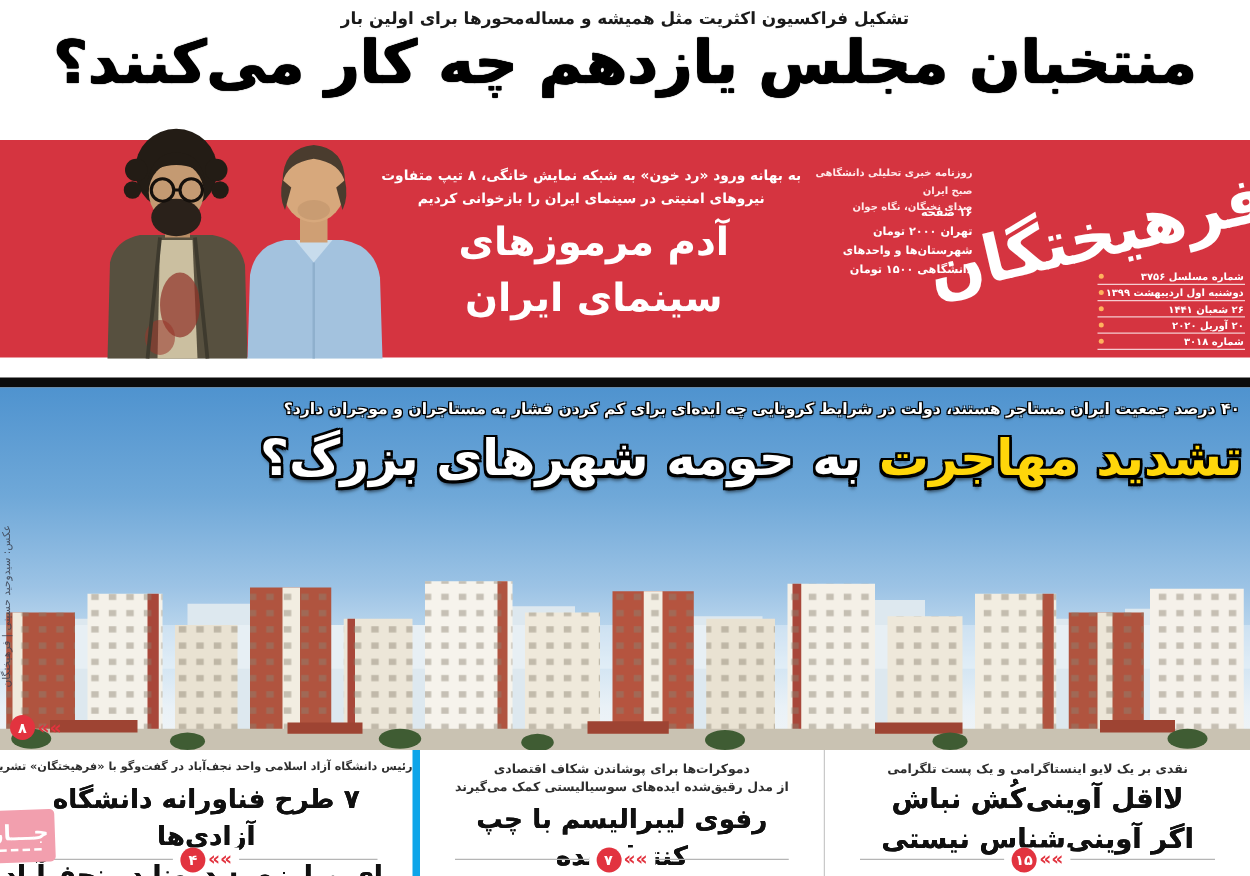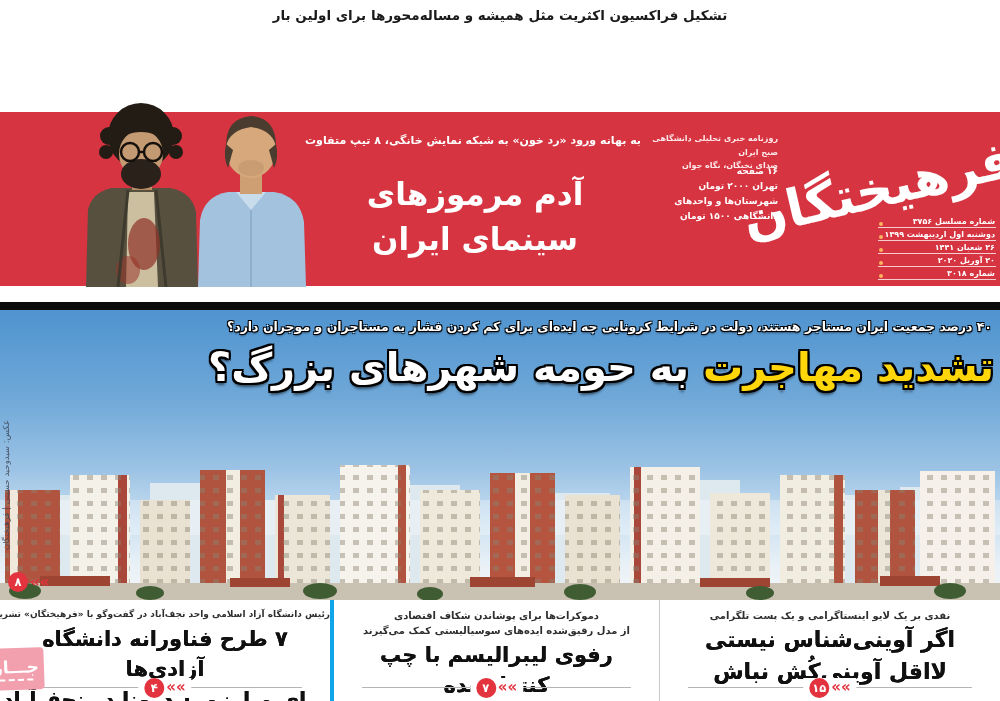--- a/index.html
+++ b/index.html
@@ -50,21 +50,21 @@
   .masthead-logo {
     position:absolute; right:-4px; top:2px; width:252px; height:150px;
     display:flex; align-items:center; justify-content:center;
     transform:rotate(-13deg);
   }
   .masthead-logo span {
     font-size:52px; font-weight:bold; color:#fff; direction:rtl; letter-spacing:-2px;
   }
   .issue-block { position:absolute; right:4px; bottom:6px; width:118px; }
   .iline {
-    display:flex; align-items:flex-end; gap:1px;
+    display:flex; align-items:center; gap:1px;
     border-bottom:1px solid rgba(255,255,255,.75); padding:1.5px 1px;
   }
   .idot { width:4px; height:4px; border-radius:50%; background:#ffb25e; flex:0 0 auto; }
   .iline span.t { flex:1; text-align:right; direction:rtl; font-size:8px; color:#fff; font-weight:bold; }
   
   .dateline {
     position:absolute; top:286px; left:0; width:1000px; height:16px; background:#fff;
     display:flex; justify-content:flex-end; align-items:center; gap:14px; padding-right:8px;
     font-family:"Liberation Sans", sans-serif; font-size:10.5px; font-weight:bold; color:#1c1c1c;
   }
@@ -101,21 +101,21 @@
     width:20px; height:20px; border-radius:50%; background:#e2333f;
     color:#fff; font-size:11.5px; font-weight:bold;
     display:flex; align-items:center; justify-content:center;
   }
   .pmarker .chev { color:#e2333f; font-weight:bold; font-size:15px; line-height:1; }
   .photo .pmarker { position:absolute; left:8px; bottom:8px; }
   
   .bottom { position:absolute; top:600px; left:0; width:1000px; height:101px; background:#fff; }
   .bcol { position:absolute; top:0; height:101px; }
   .bcol.right  { right:0;   width:340px; }
-  .bcol.middle { right:340px; width:330px; border-left:4px solid #0ea5e9; border-right:1px solid #c9c9c9; }
+  .bcol.middle { right:340px; width:330px; border-left:6px solid #0ea5e9; border-right:1px solid #c9c9c9; }
   .bcol.left   { right:670px; width:330px; }
   .col-kicker {
     position:absolute; top:8px; left:0; right:0; text-align:center;
     font-size:10px; font-weight:bold; color:#2e2e2e; direction:rtl; line-height:1.5; white-space:nowrap;
   }
   .bcol.left .col-kicker { font-size:9px; }
   .col-headline {
     position:absolute; left:0; right:0; text-align:center;
     font-weight:bold; color:#101010; direction:rtl; line-height:1.45; letter-spacing:-0.5px;
     text-shadow:0 0 .5px #000;
@@ -136,20 +136,21 @@
   }
   .jaar .jtxt { color:#fff; font-size:17px; font-weight:bold; direction:rtl; }
   .jaar .jdash { width:34px; border-bottom:2px dashed #fff; margin-top:2px; }
 </style>
 </head>
 <body>
 
 <div id="page">
 
   <div class="top-kicker">تشکیل فراکسیون اکثریت مثل همیشه و مساله‌محورها برای اولین بار</div>
+  <div class="top-headline">منتخبان مجلس یازدهم چه کار می‌کنند؟</div>
   <div class="read-note">صفحه ۲ را بخوانید</div>
 
   <div class="banner">
 
     <svg class="men-photo" viewBox="0 0 230 195">
 
       <g>
         <path d="M8 195 L10 118 Q14 100 34 96 L92 96 Q114 100 118 120 L120 195 Z" fill="#57503f"></path>
         <path d="M48 195 L50 100 L76 100 L80 195 Z" fill="#cbbfa0"></path>
         <ellipse cx="66" cy="152" rx="16" ry="26" fill="#8e3026" opacity=".7"></ellipse>
@@ -180,20 +181,21 @@
         <ellipse cx="173" cy="58" rx="25" ry="28" fill="#d7a87c"></ellipse>
         <path d="M148 54 Q148 26 173 24 Q198 26 198 54 Q194 38 173 35 Q152 38 148 54 Z" fill="#4a3c2e"></path>
         <path d="M148 52 Q145 66 150 76 L155 58 Z" fill="#4a3c2e"></path>
         <path d="M198 52 Q201 66 196 76 L191 58 Z" fill="#4a3c2e"></path>
         <ellipse cx="173" cy="76" rx="13" ry="8" fill="#b98e66" opacity=".45"></ellipse>
       </g>
     </svg>
 
     <div class="story-kicker" dir="rtl">
       <div>به بهانه ورود «رد خون» به شبکه نمایش خانگی، ۸ تیپ متفاوت</div>
+      <div>نیروهای امنیتی در سینمای ایران را بازخوانی کردیم</div>
     </div>
 
     <div class="story-headline" dir="rtl">
       <div>آدم مرموزهای</div>
       <div>سینمای ایران</div>
     </div>
 
     <div class="tagline" dir="rtl">
       <div>روزنامه خبری تحلیلی دانشگاهی صبح ایران</div>
       <div>صدای نخبگان، نگاه جوان</div>
@@ -332,22 +334,22 @@
     </div>
   </div>
 
   <div class="bottom">
 
     <div class="bcol right">
       <div class="col-kicker" dir="rtl">
         <div>نقدی بر یک لایو اینستاگرامی و یک پست تلگرامی</div>
       </div>
       <div class="col-headline" dir="rtl">
+        <div>لااقل آوینی‌کُش نباش</div>
         <div>اگر آوینی‌شناس نیستی</div>
-        <div>لااقل آوینی‌کُش نباش</div>
       </div>
       <div class="col-footer">
         <div class="pmarker">
           <span class="circ">۱۵</span>
           <span class="chev">««</span>
         </div>
       </div>
     </div>
 
     <div class="bcol middle">

